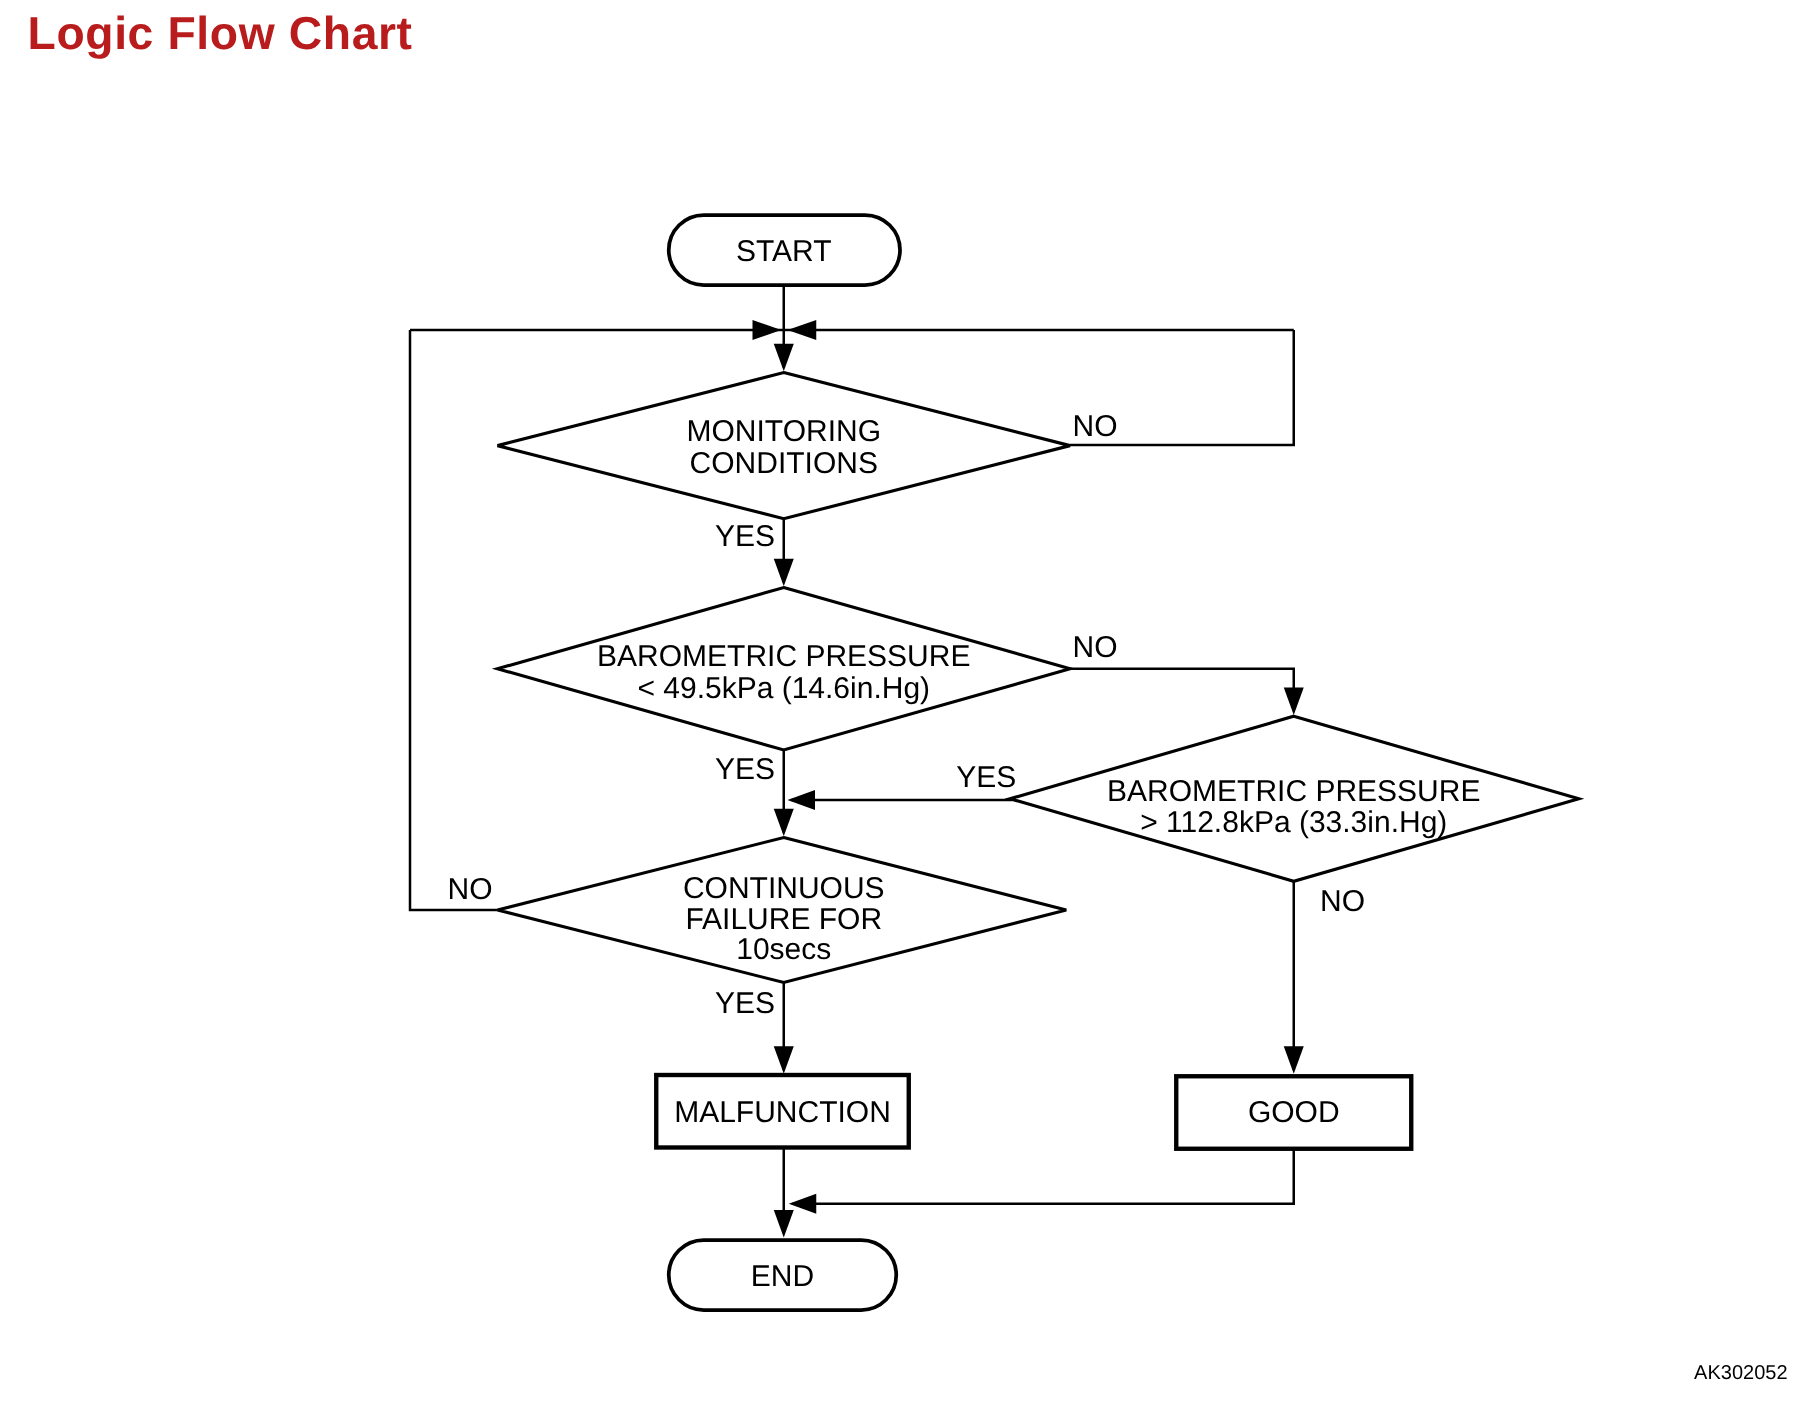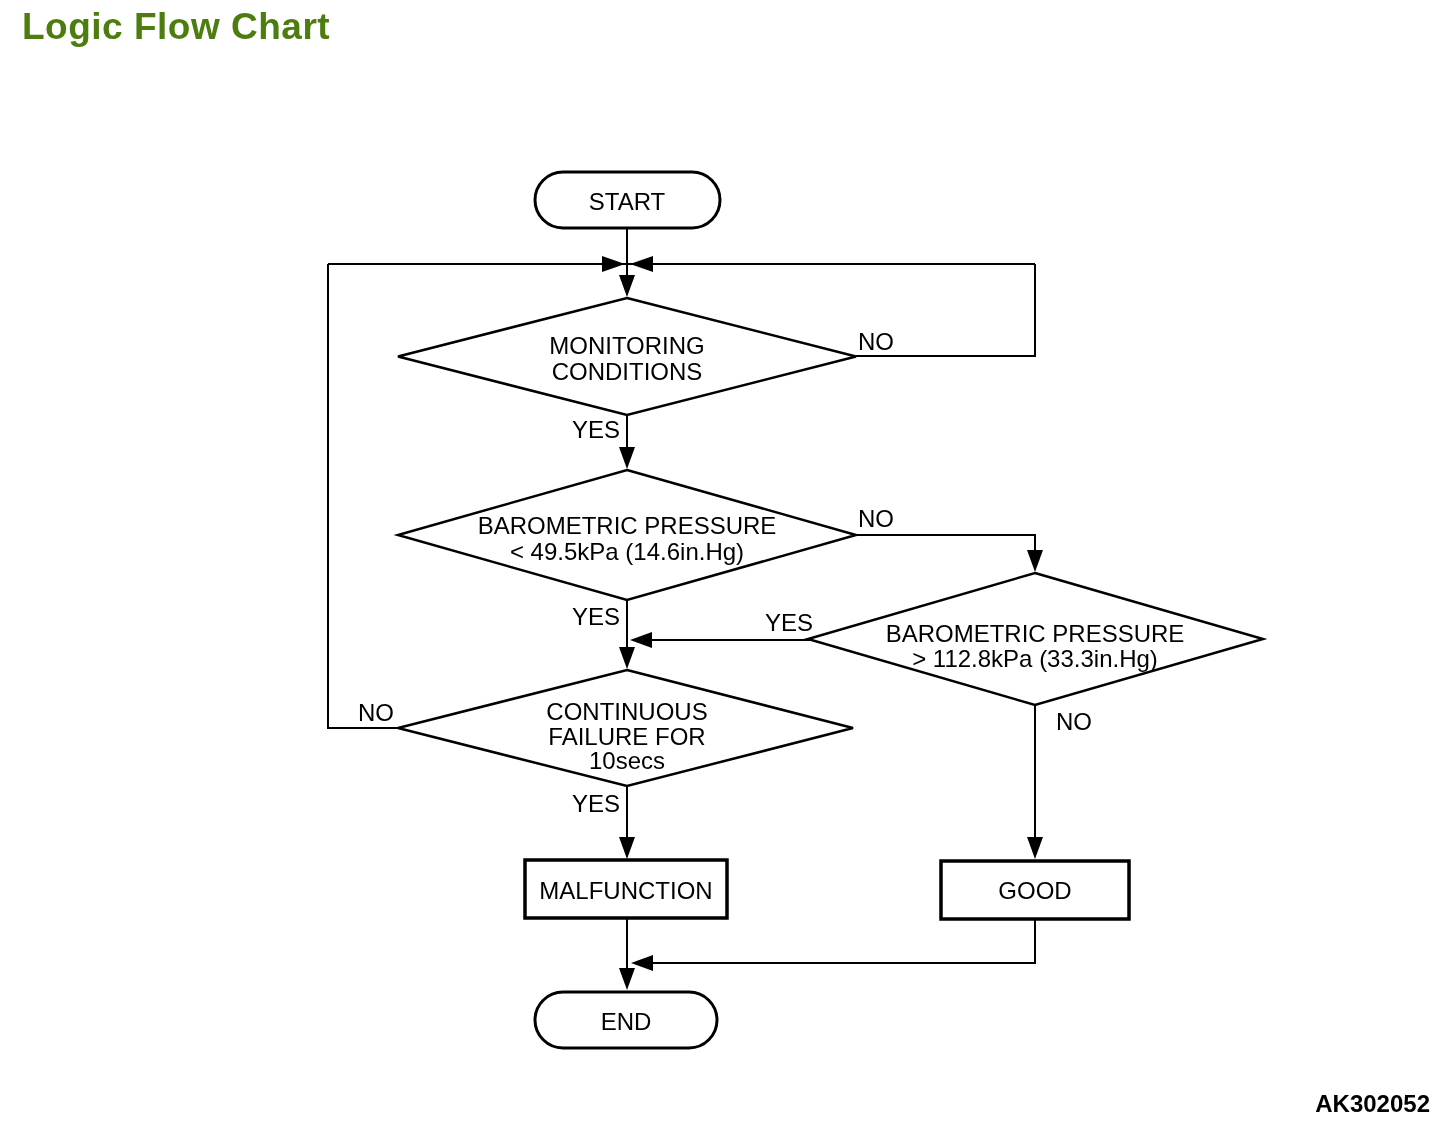--- a/index.html
+++ b/index.html
@@ -17,28 +17,28 @@
     color: #000000;
   }
   .page-title {
     position: absolute;
     left: 22px;
     top: 6px;
     margin: 0;
     font-size: 37px;
     font-weight: bold;
     letter-spacing: 0.5px;
-    color: #4d7c0f;
+    color: #b91c1c;
   }
   .figure-code {
     position: absolute;
     right: 26px;
     top: 1090px;
-    font-size: 24px;
-    font-weight: bold;
+    font-size: 16px;
+    font-weight: normal;
     color: #000000;
   }
   .diagram-svg {
     position: absolute;
     left: 0;
     top: 0;
   }
   .diagram-svg text {
     font-family: "Liberation Sans", sans-serif;
     font-size: 24px;

